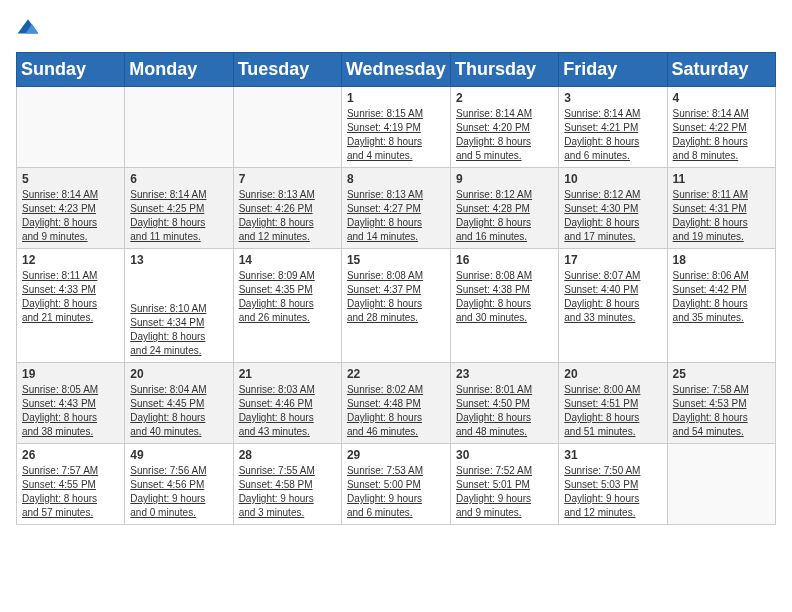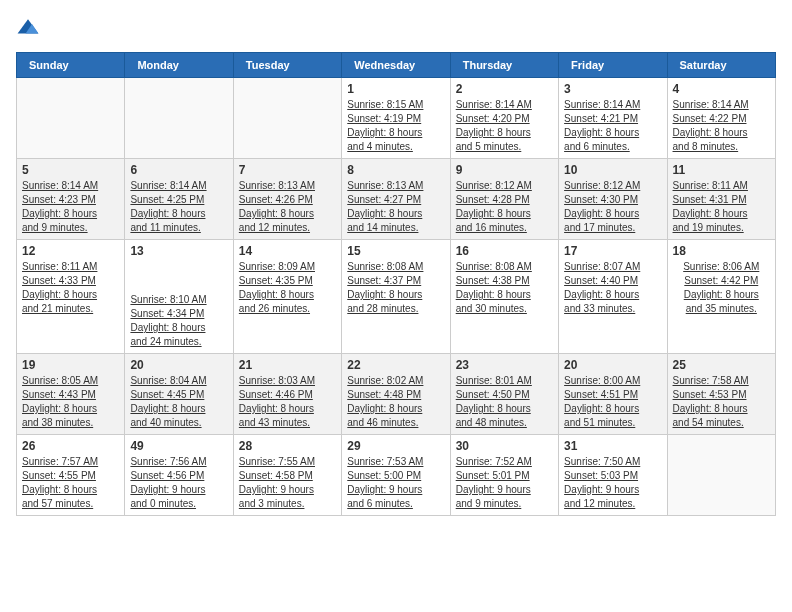--- a/index.html
+++ b/index.html
@@ -48,23 +48,23 @@
       color: #555;
     }
     .calendar {
       width: 100%;
       border-collapse: collapse;
       border: 1px solid #ccc;
     }
     .calendar th {
       background-color: #2a6db5;
       color: #fff;
-      font-size: 11px;
+      font-size: 18px;
       font-weight: bold;
-      padding: 6px 12px;
+      padding: 6px 4px;
       text-align: left;
       border: 1px solid #1a5a9a;
     }
     .calendar td {
       vertical-align: top;
       padding: 4px 5px;
       border: 1px solid #ccc;
       width: 108px;
       min-height: 80px;
       font-size: 10.5px;
@@ -245,21 +245,21 @@
         </td>
         <td>
           <span class="day-num">17</span>
           <div class="day-info" style="white-space: pre-line;">Sunrise: 8:07 AM
 Sunset: 4:40 PM
 Daylight: 8 hours
 and 33 minutes.</div>
         </td>
         <td>
           <span class="day-num">18</span>
-          <div class="day-info" style="white-space: pre-line; text-align: center;">Sunrise: 8:06 AM
+          <div class="day-info" style="white-space: pre-line;">Sunrise: 8:06 AM
 Sunset: 4:42 PM
 Daylight: 8 hours
 and 35 minutes.</div>
         </td>
       </tr>
       <tr class="row-shaded">
         <td>
           <span class="day-num">19</span>
           <div class="day-info" style="white-space: pre-line;">Sunrise: 8:05 AM
 Sunset: 4:43 PM

